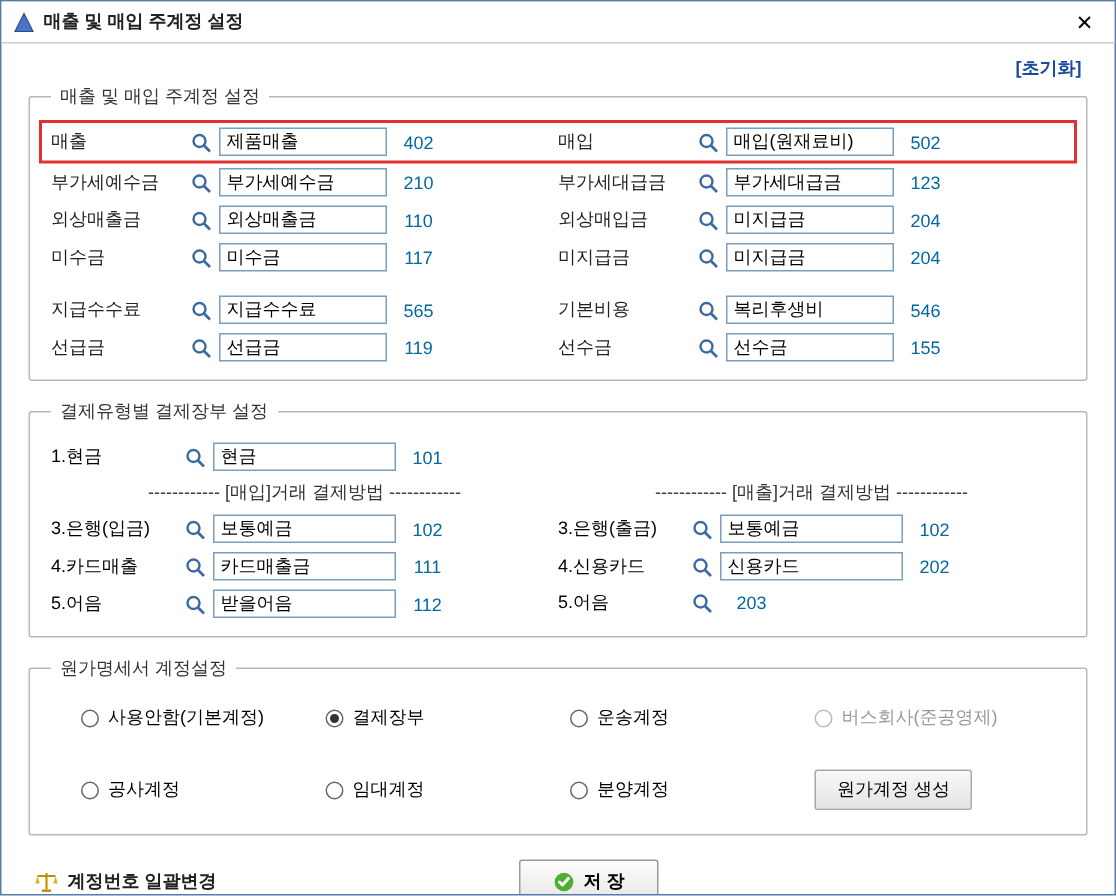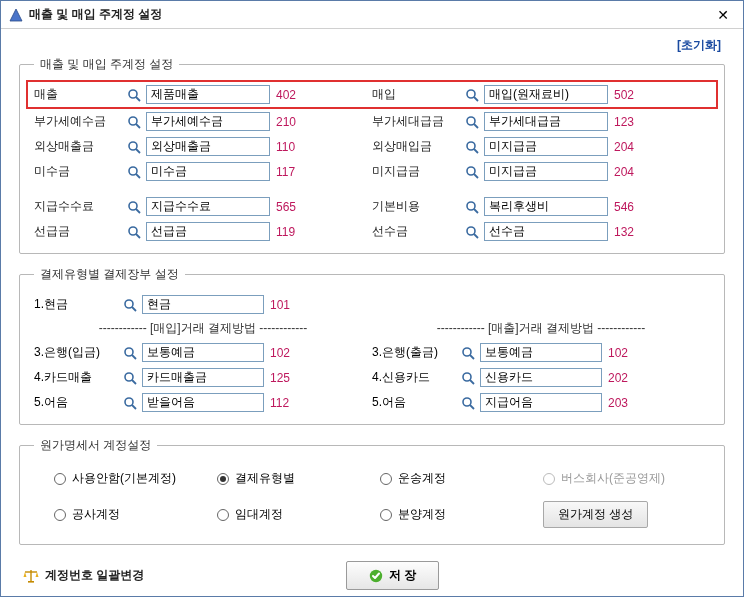--- a/index.html
+++ b/index.html
@@ -72,27 +72,27 @@
       cursor: pointer;
     }
     .search-icon svg { display: block; }
     .field {
       border: 1px solid #7b9ebd;
       background: #ffffff;
       height: 19px;
       padding: 1px 4px;
       font-size: 12px;
       font-family: inherit;
-      width: 124px;
+      width: 112px;
     }
     .code {
       width: 36px;
-      text-align: left;
+      text-align: center;
       padding-left: 6px;
-      color: #be185d;
+      color: #0369a1;
     }
     .highlight-wrap {
       border: 2px solid #e03030;
       padding: 3px 6px 3px 6px;
       margin: -5px -8px 3px -8px;
     }
     .highlight-wrap .row:last-child { margin-bottom: 0; }
     
     .pay-row {
       display: flex;
@@ -109,21 +109,21 @@
       width: 50%;
       text-align: center;
       color: #333;
     }
     .pay-cols { display: flex; }
     .pay-colblock { width: 50%; }
     
     .radio-grid {
       display: grid;
       grid-template-columns: repeat(4, 1fr);
-      row-gap: 14px;
+      row-gap: 26px;
       align-items: center;
       padding: 4px 4px 4px 20px;
     }
     .radio-item {
       display: flex;
       align-items: center;
       gap: 6px;
     }
     .radio-item.disabled { color: #999; }
     .radio-circle {
@@ -353,21 +353,21 @@
       </div>
       <div class="col">
         <span class="label">선수금</span>
         <span class="search-icon">
             <svg width="14" height="14" viewBox="0 0 14 14">
               <circle cx="6" cy="6" r="4" fill="none" stroke="#3a6aa0" stroke-width="1.6"></circle>
               <line x1="9" y1="9" x2="13" y2="13" stroke="#3a6aa0" stroke-width="1.8"></line>
             </svg>
           </span>
         <input class="field" value="선수금" style="">
-        <span class="code">132</span>
+        <span class="code">155</span>
       </div>
     </div>
   </fieldset>
 
   <fieldset>
     <legend>결제유형별 결제장부 설정</legend>
 
     <div class="pay-row">
       <span class="pay-label">1.현금</span>
       <span class="search-icon">
@@ -400,21 +400,21 @@
         </div>
         <div class="pay-row">
           <span class="pay-label">4.카드매출</span>
           <span class="search-icon">
               <svg width="14" height="14" viewBox="0 0 14 14">
                 <circle cx="6" cy="6" r="4" fill="none" stroke="#3a6aa0" stroke-width="1.6"></circle>
                 <line x1="9" y1="9" x2="13" y2="13" stroke="#3a6aa0" stroke-width="1.8"></line>
               </svg>
             </span>
           <input class="field pay-field" value="카드매출금" style="">
-          <span class="code">125</span>
+          <span class="code">111</span>
         </div>
         <div class="pay-row" style="margin-bottom:0">
           <span class="pay-label">5.어음</span>
           <span class="search-icon">
               <svg width="14" height="14" viewBox="0 0 14 14">
                 <circle cx="6" cy="6" r="4" fill="none" stroke="#3a6aa0" stroke-width="1.6"></circle>
                 <line x1="9" y1="9" x2="13" y2="13" stroke="#3a6aa0" stroke-width="1.8"></line>
               </svg>
             </span>
           <input class="field pay-field" value="받을어음" style="">
@@ -445,37 +445,36 @@
           <span class="code">202</span>
         </div>
         <div class="pay-row" style="margin-bottom:0">
           <span class="pay-label">5.어음</span>
           <span class="search-icon">
               <svg width="14" height="14" viewBox="0 0 14 14">
                 <circle cx="6" cy="6" r="4" fill="none" stroke="#3a6aa0" stroke-width="1.6"></circle>
                 <line x1="9" y1="9" x2="13" y2="13" stroke="#3a6aa0" stroke-width="1.8"></line>
               </svg>
             </span>
-          <input class="field pay-field" value="지급어음" style="">
           <span class="code">203</span>
         </div>
       </div>
     </div>
   </fieldset>
 
   <fieldset>
     <legend>원가명세서 계정설정</legend>
     <div class="radio-grid">
       <label class="radio-item">
         <span class="radio-circle"></span>
         <span>사용안함(기본계정)</span>
       </label>
       <label class="radio-item">
         <span class="radio-circle checked"></span>
-        <span>결제유형별</span>
+        <span>결제장부</span>
       </label>
       <label class="radio-item">
         <span class="radio-circle"></span>
         <span>운송계정</span>
       </label>
       <label class="radio-item disabled">
         <span class="radio-circle" style="border-color:#bbb"></span>
         <span>버스회사(준공영제)</span>
       </label>
       <label class="radio-item">

